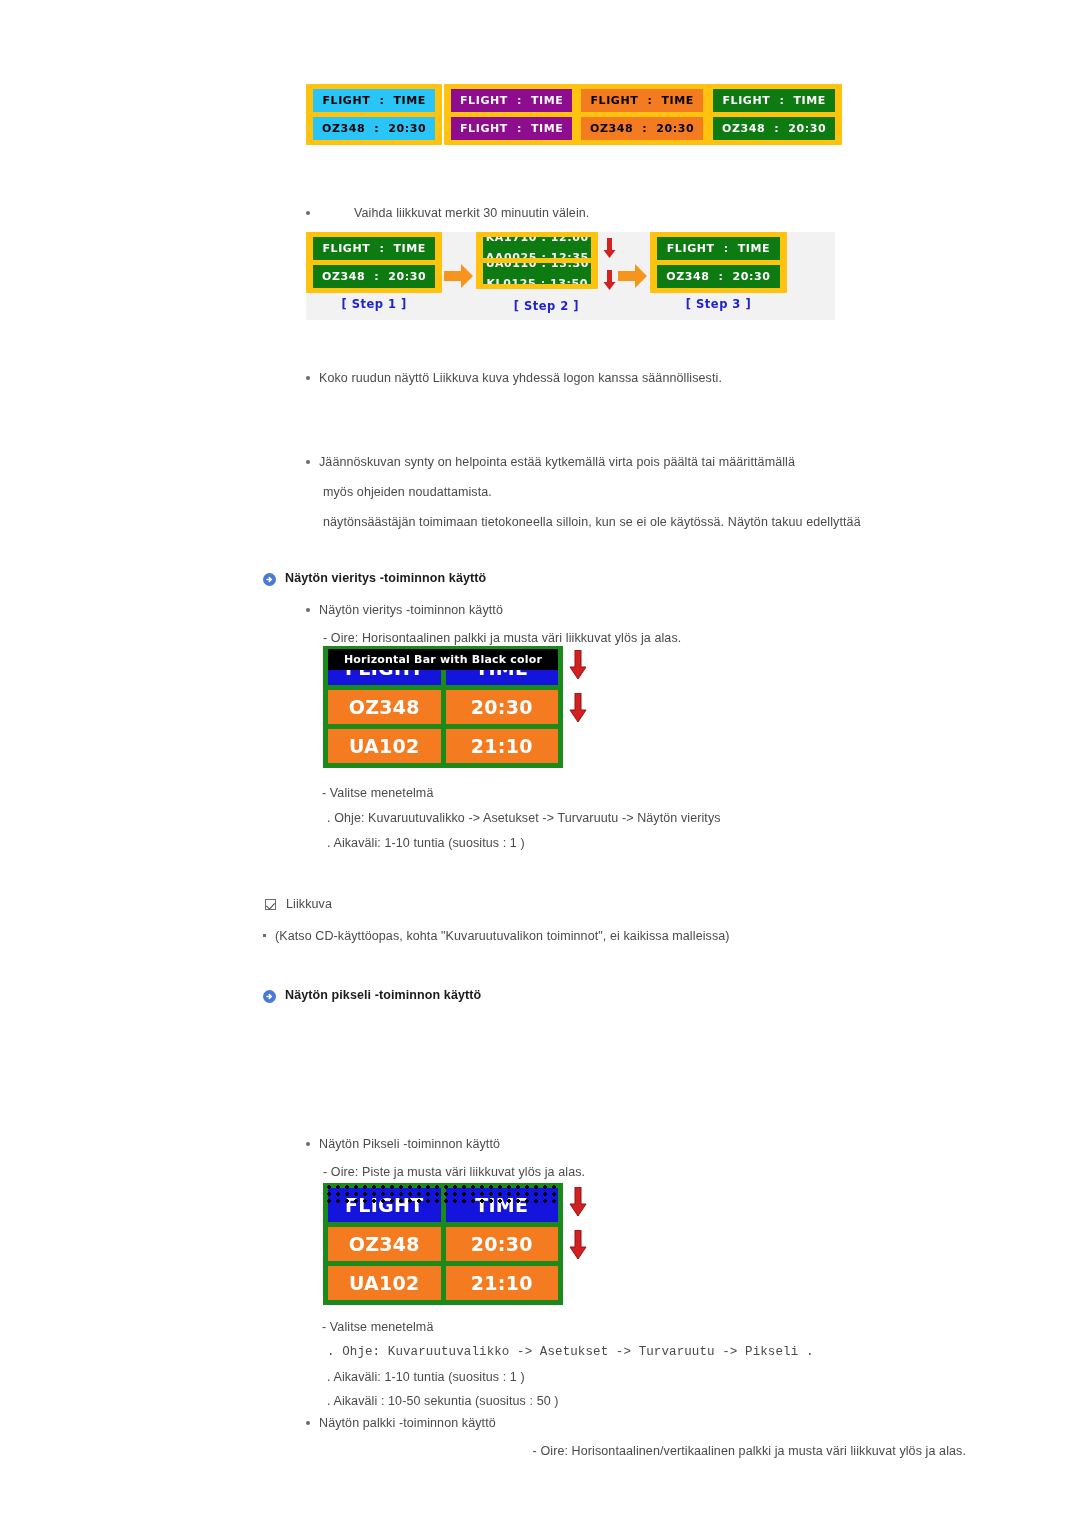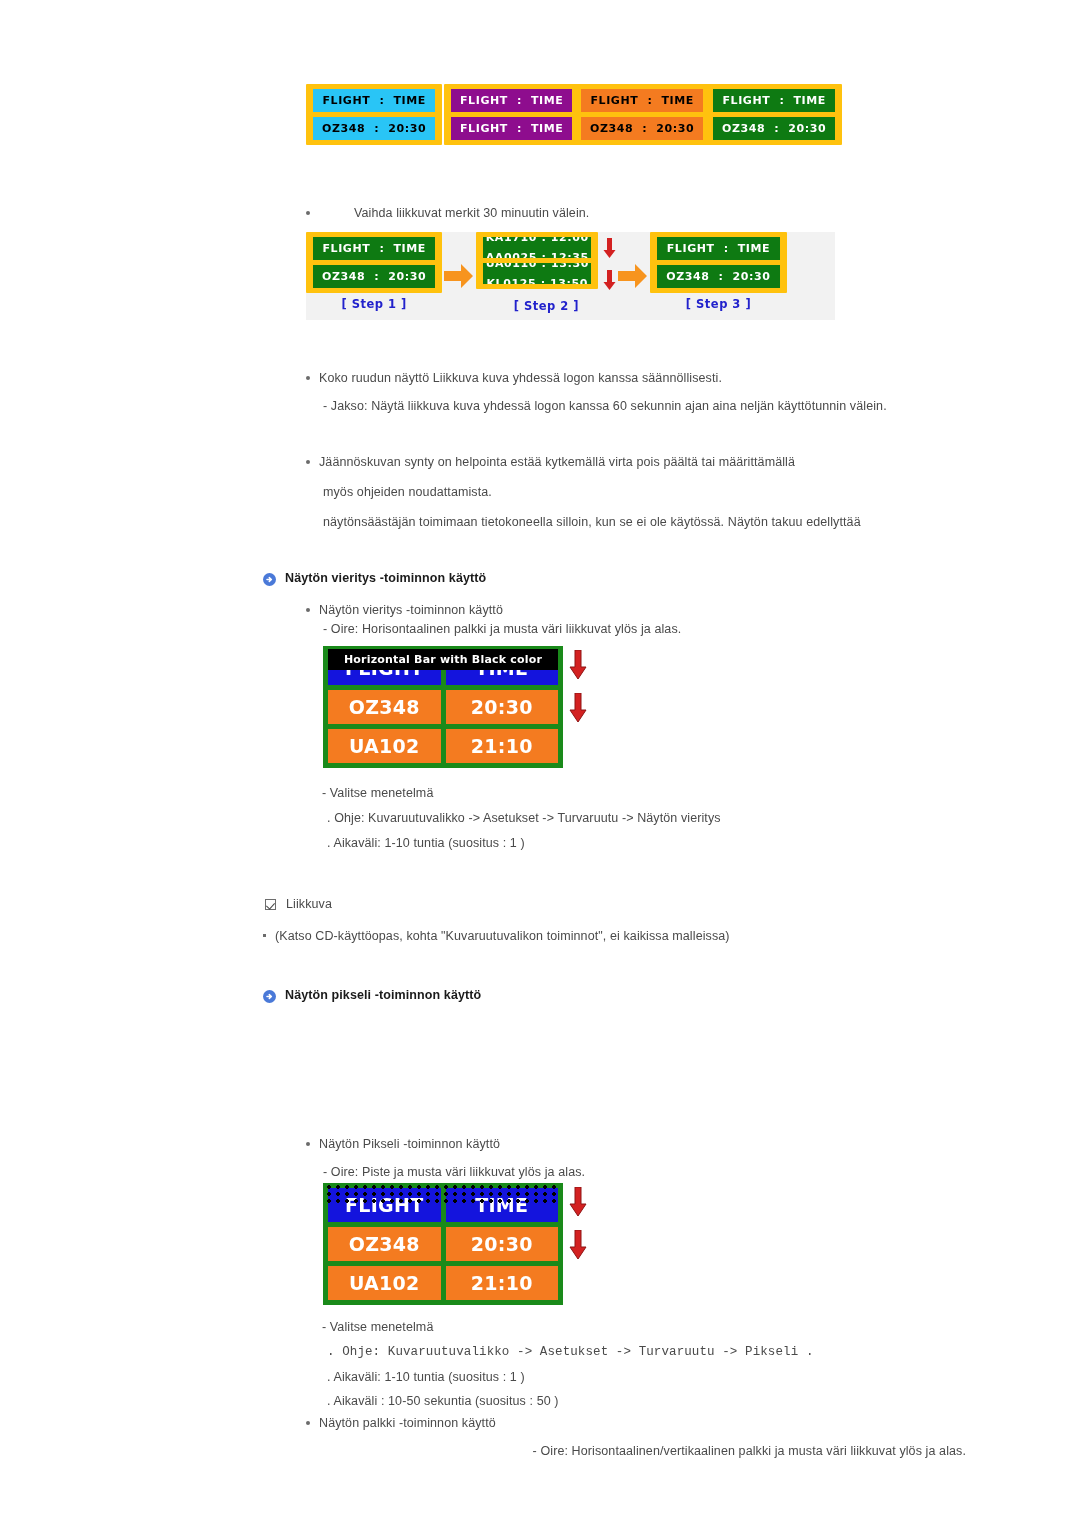--- a/index.html
+++ b/index.html
@@ -276,21 +276,20 @@
         </div>
         <div class="step-label">[ Step 3 ]</div>
       </div>
     </div>
 
   <div style="position:absolute; left:306px; top:369px; width:640px;">
     <div class="bullet-row txt">
       <span class="dot"></span>
       <span>Koko ruudun näyttö Liikkuva kuva yhdessä logon kanssa säännöllisesti.</span>
     </div>
-    <div class="txt sub" style="margin-top:9px;">- Jakso: Näytä liikkuva kuva yhdessä logon kanssa 60 sekunnin ajan aina neljän käyttötunnin välein.</div>
   </div>
 
   <div style="position:absolute; left:306px; top:453px; width:600px;">
     <div class="bullet-row txt">
       <span class="dot"></span>
       <span>Jäännöskuvan synty on helpointa estää kytkemällä virta pois päältä tai määrittämällä</span>
     </div>
     <div class="txt sub" style="margin-top:11px;">myös ohjeiden noudattamista.</div>
     <div class="txt sub" style="margin-top:11px;">näytönsäästäjän toimimaan tietokoneella silloin, kun se ei ole käytössä. Näytön takuu edellyttää</div>
   </div>
@@ -303,21 +302,21 @@
       </svg>
     </span>
     <span class="sec-head-label">Näytön vieritys -toiminnon käyttö</span>
   </div>
 
   <div style="position:absolute; left:306px; top:601px; width:620px;">
     <div class="bullet-row txt">
       <span class="dot"></span>
       <span>Näytön vieritys -toiminnon käyttö</span>
     </div>
-    <div class="txt sub" style="">- Oire: Horisontaalinen palkki ja musta väri liikkuvat ylös ja alas.</div>
+    <div class="txt sub" style="margin-top:9px;">- Oire: Horisontaalinen palkki ja musta väri liikkuvat ylös ja alas.</div>
   </div>
 
   <div class="bigboard-wrap" style="left:323px; top:646px;">
     <div class="bigboard" id="scrollBoard">
       <div class="black-bar">Horizontal Bar with Black color</div>
     <div class="bb-row">
           <div class="bb-cell head">FLIGHT</div>
           <div class="bb-cell head">TIME</div>
         </div>
         <div class="bb-row">

